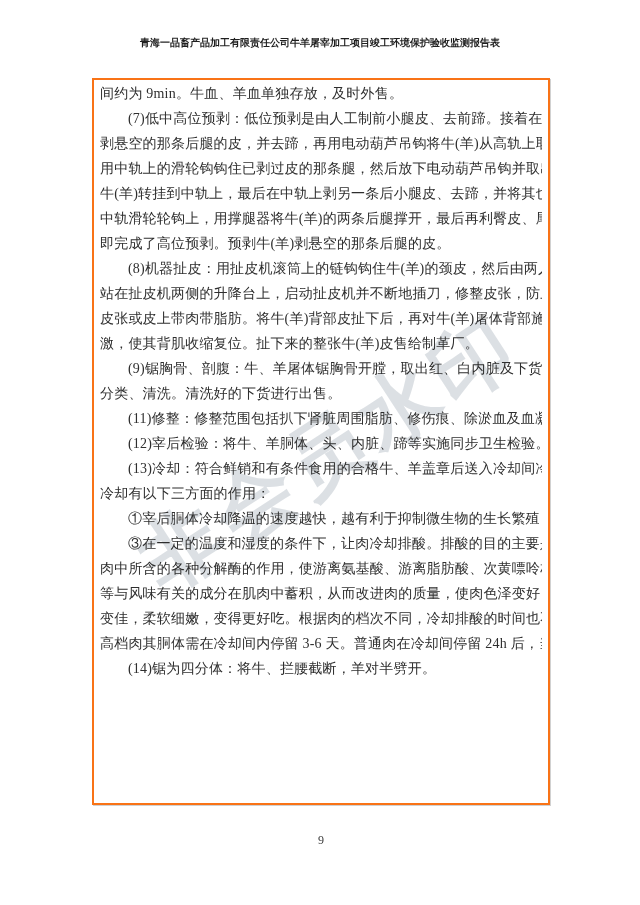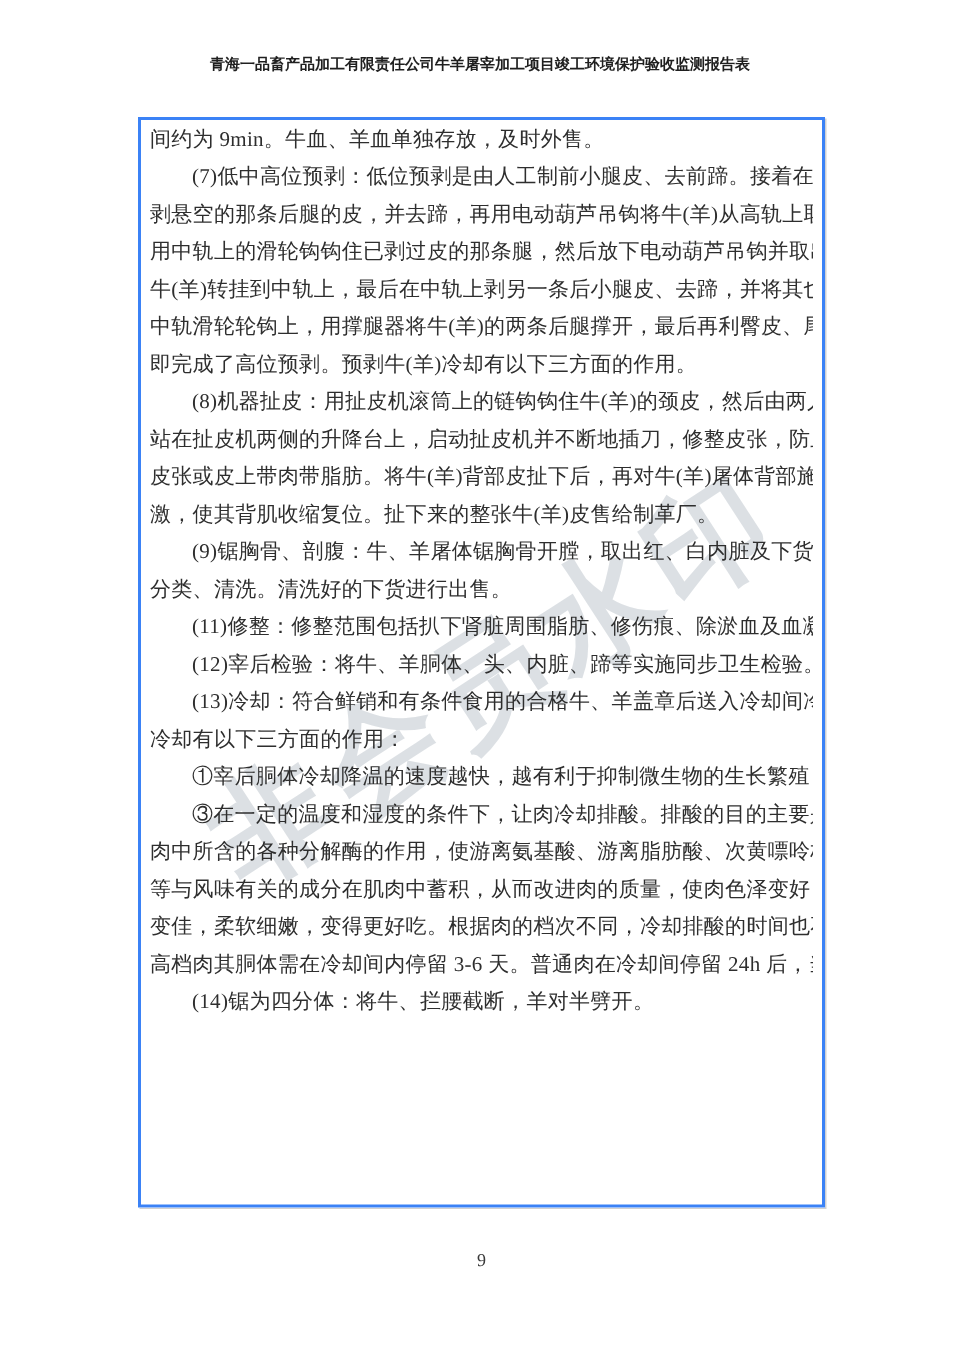--- a/index.html
+++ b/index.html
@@ -37,21 +37,21 @@
     transform: rotate(-33deg);
     transform-origin: center center;
     white-space: nowrap;
     pointer-events: none;
     z-index: 1;
   }
   .content-box {
     position: absolute;
     left: 92px; top: 78px;
     width: 458px; height: 727px;
-    border: 2px solid #3b82f6;
+    border: 2px solid #f97316;
     box-shadow: 1px 1px 0 rgba(0,0,0,0.18);
     background: transparent;
     padding: 1px 6px 0 6px;
     z-index: 2;
   }
   .line {
     font-size: 14px;
     line-height: 25px;
     height: 25px;
     color: #2e2e2e;
@@ -78,21 +78,21 @@
 
   <div class="watermark">非会员水印</div>
 
   <div class="content-box">
       <div class="line">间约为 9min。牛血、羊血单独存放，及时外售。</div>
       <div class="line indent">(7)低中高位预剥：低位预剥是由人工制前小腿皮、去前蹄。接着在高轨上</div>
       <div class="line">剥悬空的那条后腿的皮，并去蹄，再用电动葫芦吊钩将牛(羊)从高轨上取出，</div>
       <div class="line">用中轨上的滑轮钩钩住已剥过皮的那条腿，然后放下电动葫芦吊钩并取出，使</div>
       <div class="line">牛(羊)转挂到中轨上，最后在中轨上剥另一条后小腿皮、去蹄，并将其也挂在</div>
       <div class="line">中轨滑轮轮钩上，用撑腿器将牛(羊)的两条后腿撑开，最后再利臀皮、尾皮，</div>
-      <div class="line">即完成了高位预剥。预剥牛(羊)冷却有以下三方面的作用。</div>
+      <div class="line">即完成了高位预剥。预剥牛(羊)剥悬空的那条后腿的皮。</div>
       <div class="line indent">(8)机器扯皮：用扯皮机滚筒上的链钩钩住牛(羊)的颈皮，然后由两人分别</div>
       <div class="line">站在扯皮机两侧的升降台上，启动扯皮机并不断地插刀，修整皮张，防止扯坏</div>
       <div class="line">皮张或皮上带肉带脂肪。将牛(羊)背部皮扯下后，再对牛(羊)屠体背部施加电刺</div>
       <div class="line">激，使其背肌收缩复位。扯下来的整张牛(羊)皮售给制革厂。</div>
       <div class="line indent">(9)锯胸骨、剖腹：牛、羊屠体锯胸骨开膛，取出红、白内脏及下货，进行</div>
       <div class="line">分类、清洗。清洗好的下货进行出售。</div>
       <div class="line indent">(11)修整：修整范围包括扒下肾脏周围脂肪、修伤痕、除淤血及血凝块、</div>
       <div class="line indent">(12)宰后检验：将牛、羊胴体、头、内脏、蹄等实施同步卫生检验。</div>
       <div class="line indent">(13)冷却：符合鲜销和有条件食用的合格牛、羊盖章后送入冷却间冷却。</div>
       <div class="line">冷却有以下三方面的作用：</div>

